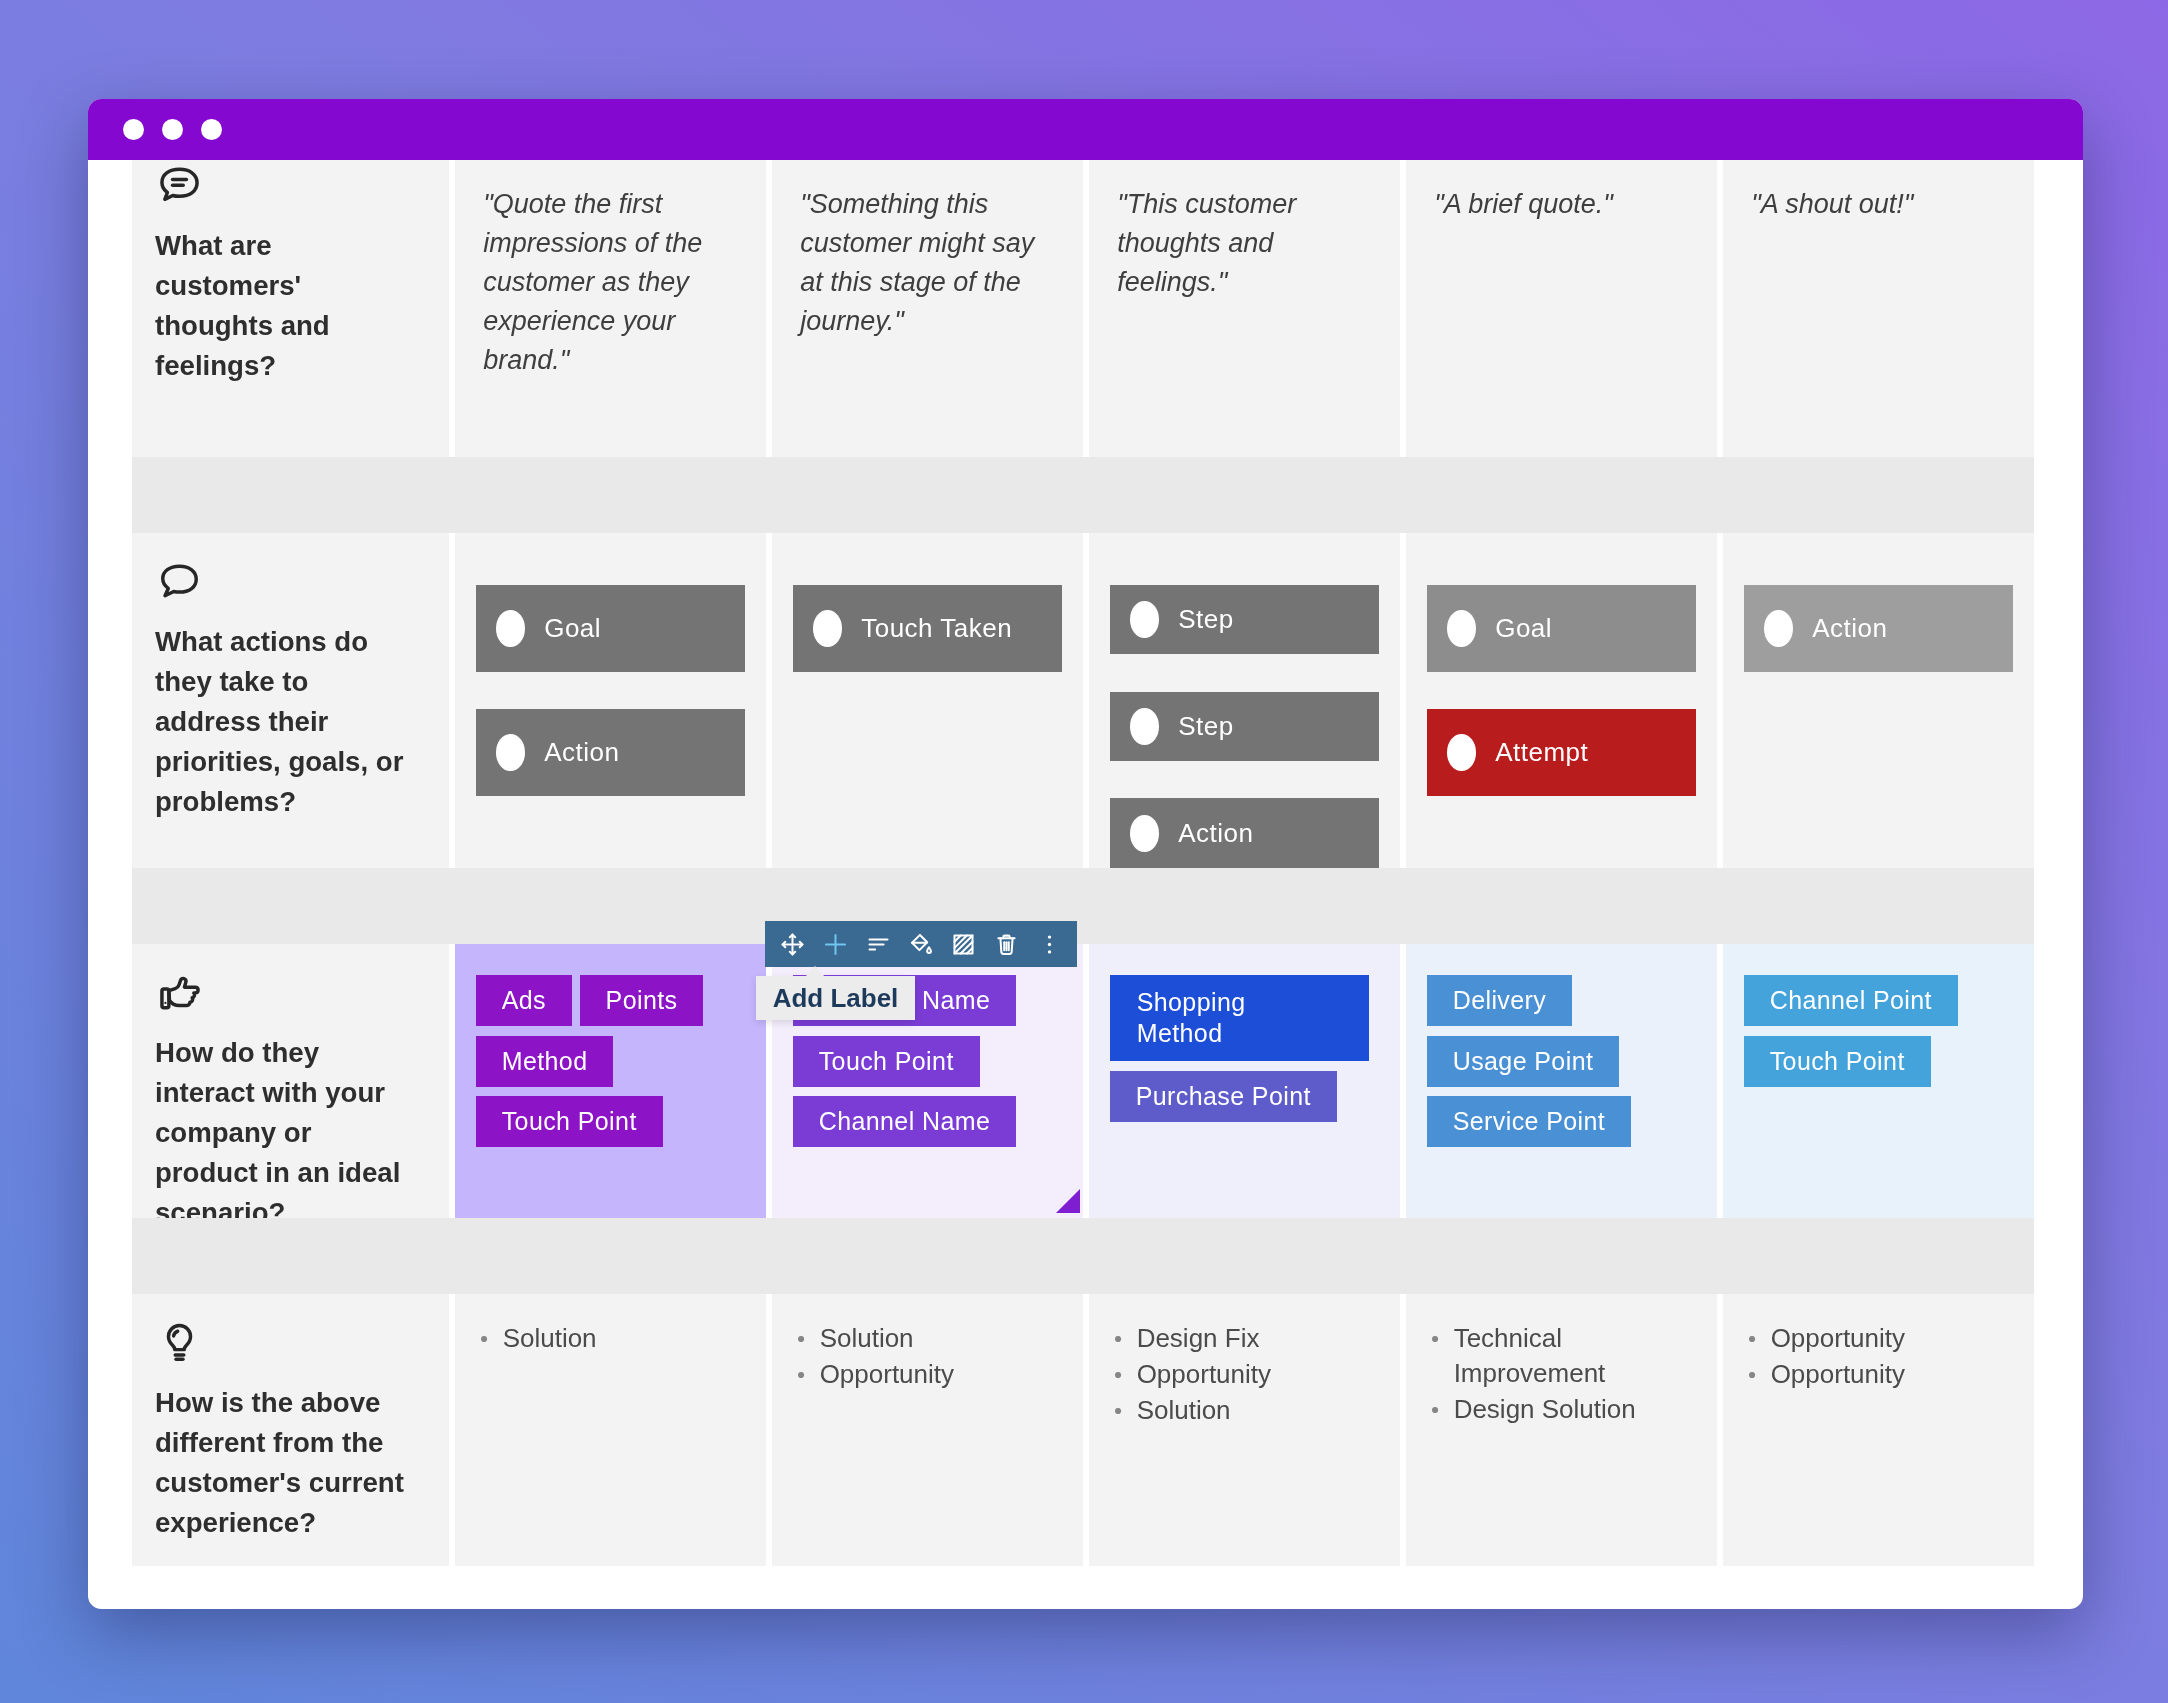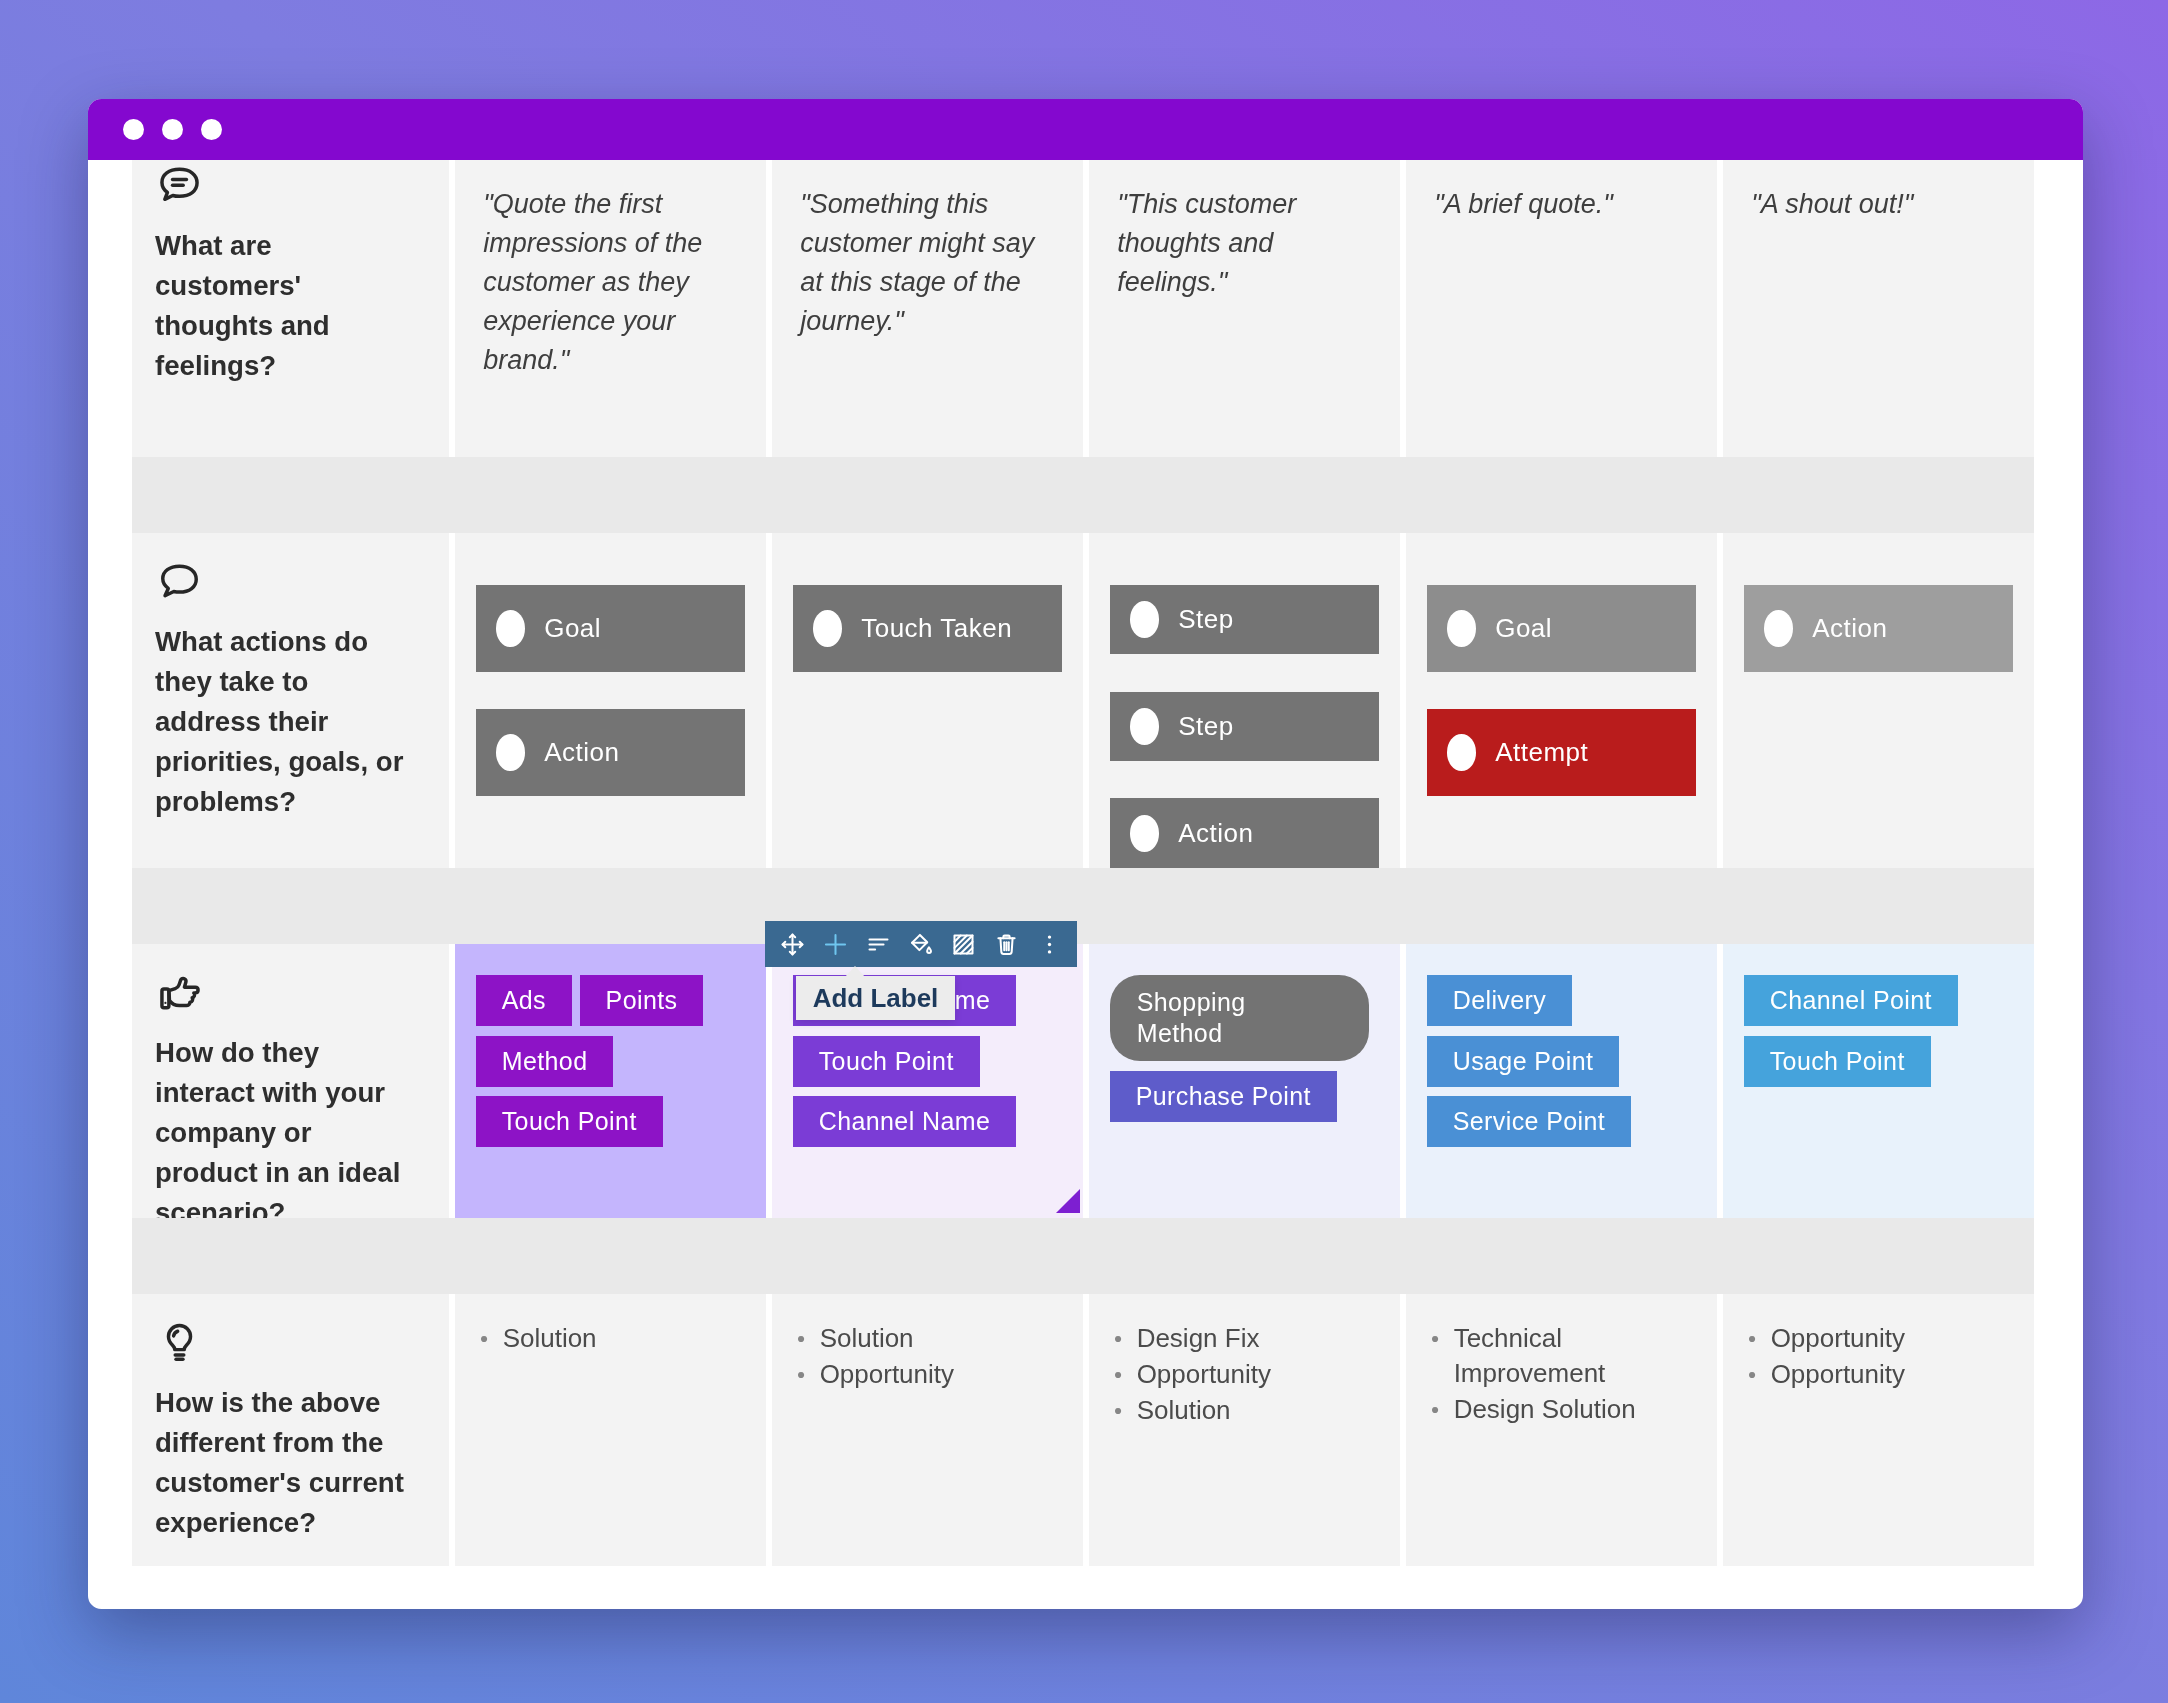--- a/index.html
+++ b/index.html
@@ -61,21 +61,21 @@
   
   .toolbar{
     position:absolute;left:677px;top:822px;width:312px;height:46px;
     display:flex;align-items:center;justify-content:space-around;padding:0 5.7px;box-sizing:border-box;
     z-index:30;
   }
   .tool-btn{width:32px;height:38px;display:flex;align-items:center;justify-content:center;}
   .tool-btn svg{width:27px;height:27px;stroke:#ffffff;fill:none;stroke-width:1.8;stroke-linecap:round;stroke-linejoin:round;display:block;}
   .tool-btn.active svg{stroke:#6fc6ef;}
   .tooltip{
-    position:absolute;left:708px;top:877px;width:159px;height:44px;z-index:40;
+    position:absolute;left:668px;top:877px;width:159px;height:44px;z-index:40;
     background:#ececec;display:flex;align-items:center;justify-content:center;
     font-size:26px;font-weight:bold;color:#1d3a5c;
     box-shadow:0 2.9px 7.6px rgba(0,0,0,.12);
   }
   .tooltip::before{
     content:"";position:absolute;top:-10.5px;left:49px;
     border-left:10.5px solid transparent;border-right:10.5px solid transparent;
     border-bottom:11.4px solid #ececec;
   }
   .resize-handle{
@@ -199,21 +199,21 @@
         </div>
         <div class="chip-line">
           <div class="chip" style="background: rgb(123, 60, 214);">Touch Point</div>
         </div>
         <div class="chip-line">
           <div class="chip" style="background: rgb(123, 60, 214);">Channel Name</div>
         </div>
       </div>
     <div class="cell chips-cell" style="background: rgb(238, 239, 251);">
         <div class="chip-line">
-          <div class="chip two-line" style="background: #737373; border-radius: 30px;">Shopping
+          <div class="chip two-line" style="background: #1d4ed8;">Shopping
 Method</div>
         </div>
         <div class="chip-line">
           <div class="chip" style="background: rgb(94, 92, 202);">Purchase Point</div>
         </div>
       </div>
     <div class="cell chips-cell" style="background: rgb(234, 241, 251);">
         <div class="chip-line">
           <div class="chip" style="background: rgb(74, 144, 213);">Delivery</div>
         </div>

